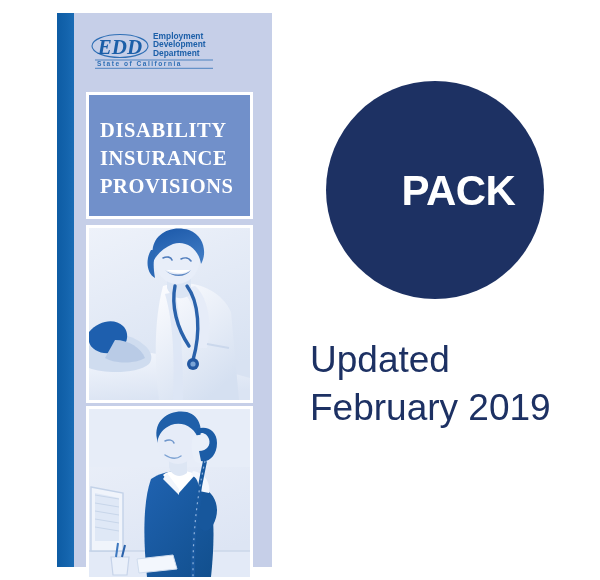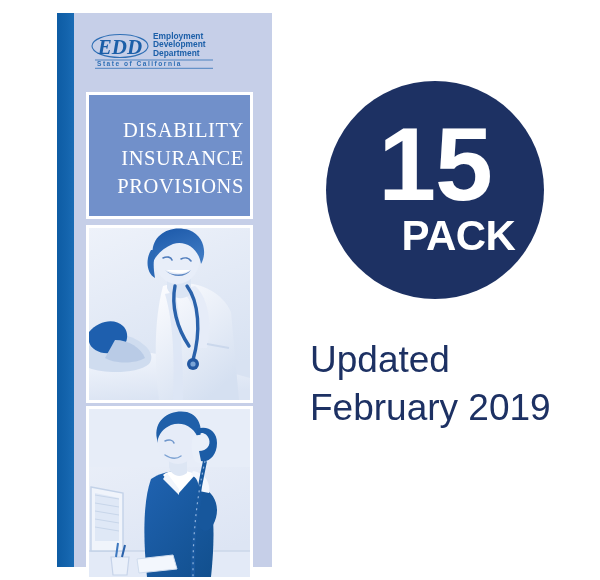--- a/index.html
+++ b/index.html
@@ -77,26 +77,25 @@
     border: 3px solid #ffffff;
     box-sizing: border-box;
   }
   #title-text {
     position: absolute;
     left: 11px;
     top: 21px;
     right: 6px;
     color: #ffffff;
     font-family: "Liberation Serif", "DejaVu Serif", serif;
-    font-weight: normal;
+    font-weight: bold;
     font-size: 20.5px;
     line-height: 28px;
     letter-spacing: 0.6px;
     white-space: pre-line;
-    text-align: right;
   }
 
   
   .photo {
     position: absolute;
     left: 12px;
     width: 167px;
     border: 3px solid #ffffff;
     box-sizing: border-box;
     overflow: hidden;
@@ -295,21 +294,20 @@
           <path d="M76 46 C 82 50, 88 50, 92 47" stroke="#7ea3d3" stroke-width="1.4" fill="none" stroke-linecap="round"></path>
 
           <path d="M48 150 L 84 146 L 88 160 L 50 164 Z" fill="#f3f7fd" stroke="#cfdcee" stroke-width="1"></path>
         </svg>
       </div>
 
     </div>
   </div>
 
   <div id="pack-badge">
-    <span id="pack-count">15</span>
     <span id="pack-label">PACK</span>
   </div>
 
   <div id="updated-block">
     <span id="updated-label">Updated</span>
     <span id="updated-date">February 2019</span>
   </div>
 
 </div>
 

